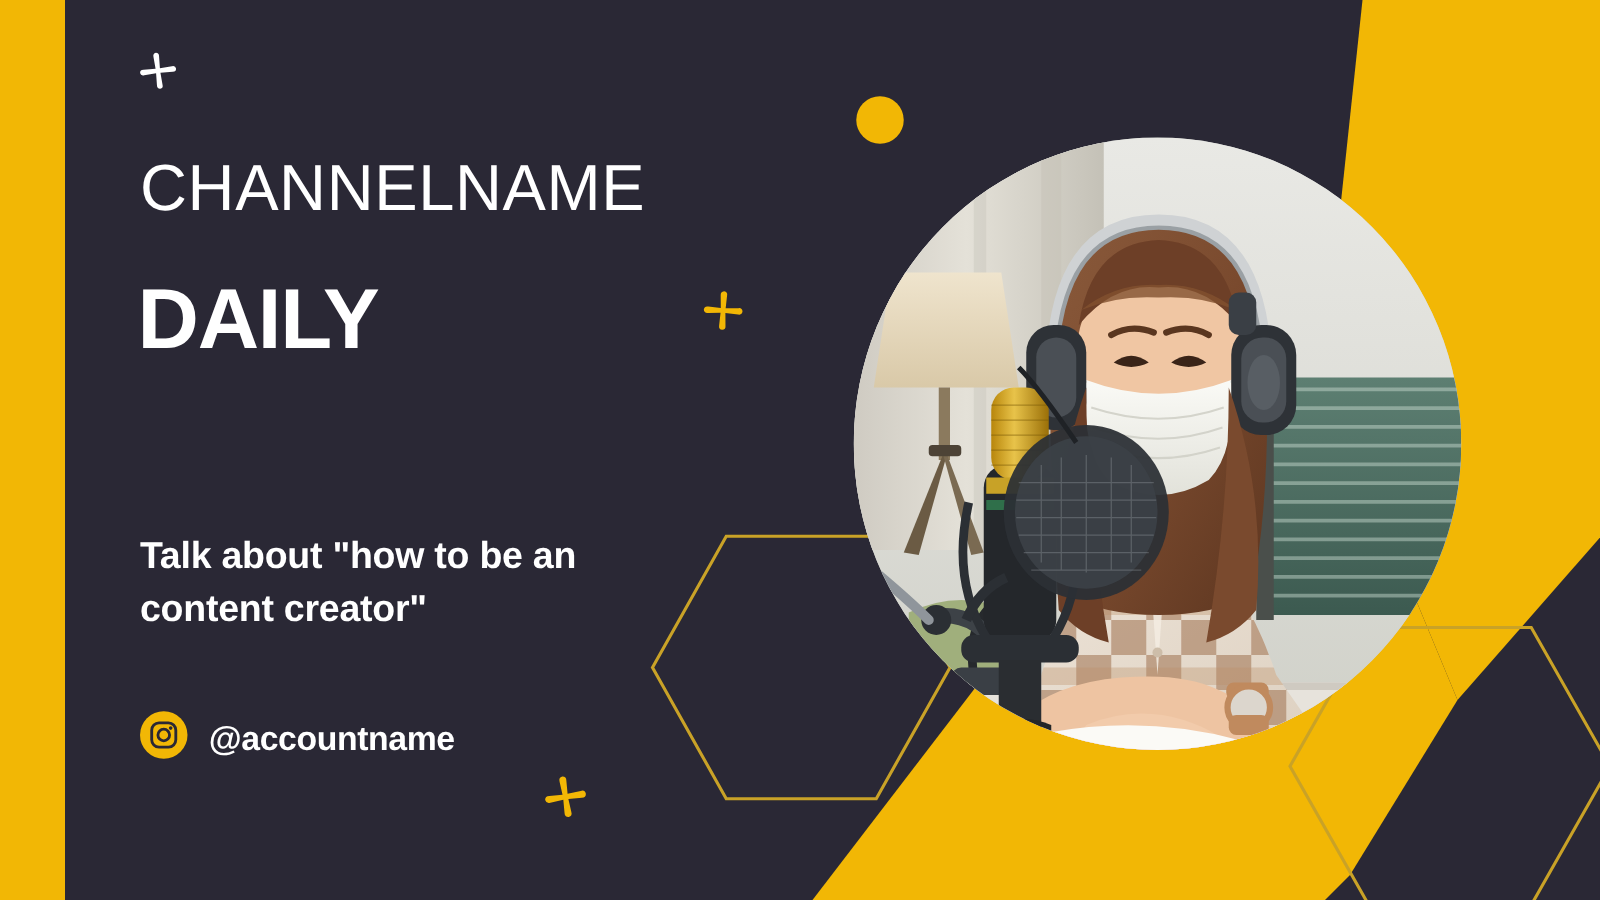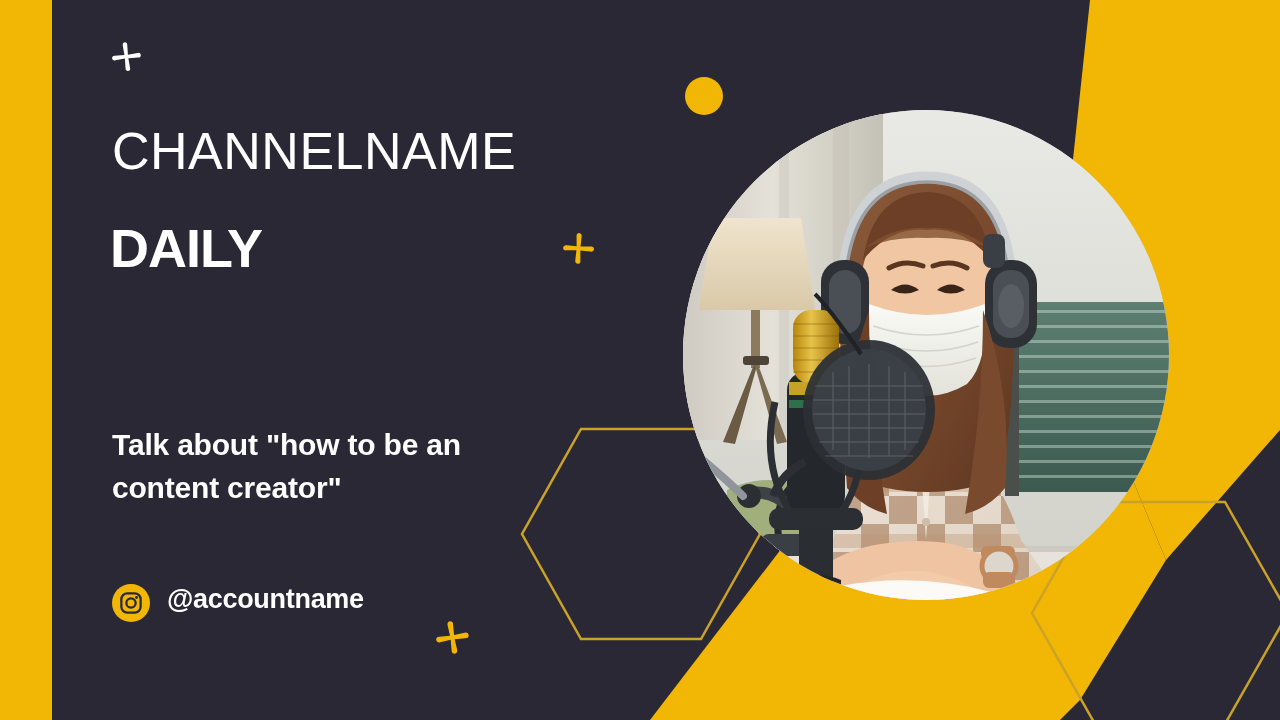--- a/index.html
+++ b/index.html
@@ -78,41 +78,41 @@
     letter-spacing:0.5px;
     color:#ffffff;
     line-height:1;
     white-space:nowrap;
   }
 
   .headline {
     position:absolute; top:222px; left:-2px;
     color:#ffffff;
     font-weight:bold;
-    font-size:54px;
+    font-size:68px;
     line-height:0.98;
     letter-spacing:-1px;
   }
   .headline .line { display:block; white-space:nowrap; }
   .headline .line-2 { letter-spacing:-2.5px; }
 
   .subtitle {
     position:absolute; top:424px; left:0;
     width:430px;
     color:#ffffff;
     font-size:30px;
     font-weight:bold;
     line-height:1.42;
     letter-spacing:-0.2px;
   }
 
   .handle-row {
-    position:absolute; top:584px; left:0;
+    position:absolute; top:569px; left:0;
     display:flex;
-    align-items:flex-start;
+    align-items:flex-end;
     gap:17px;
   }
   .ig-badge {
     width:38px; height:38px;
     border-radius:50%;
     background:#f2b705;
     display:flex; align-items:center; justify-content:center;
     flex:0 0 auto;
   }
   .handle-text {

